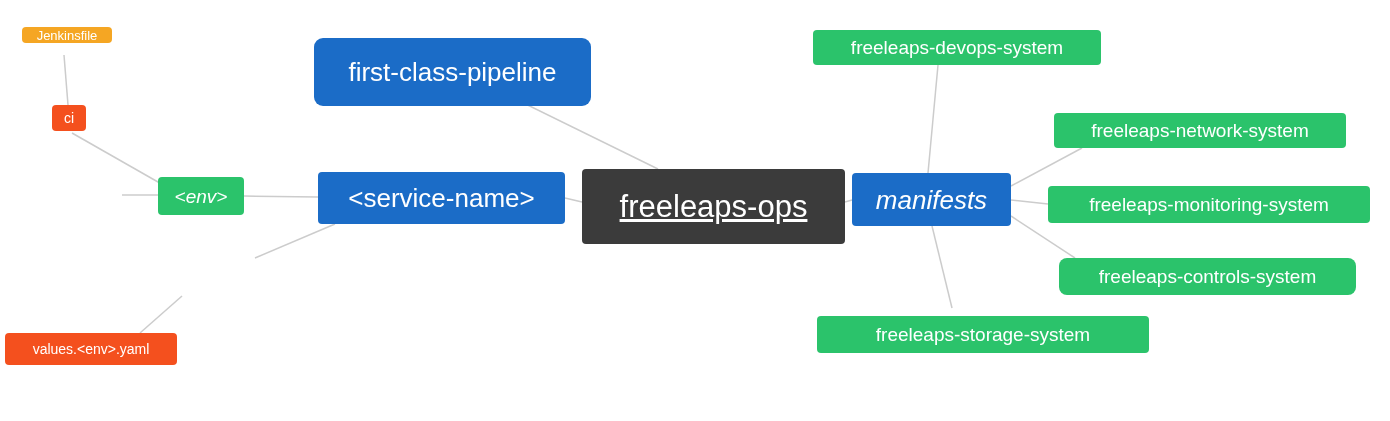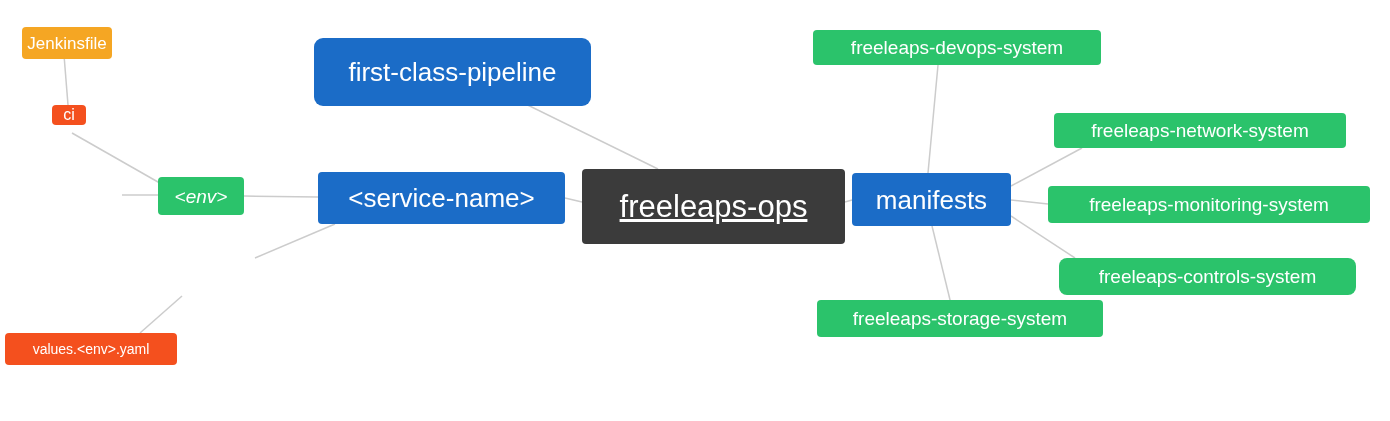--- a/index.html
+++ b/index.html
@@ -48,26 +48,26 @@
       <line x1="140" y1="333" x2="182" y2="296" stroke="#cccccc" stroke-width="1.5"></line>
       <line x1="497" y1="90" x2="658" y2="169" stroke="#cccccc" stroke-width="1.5"></line>
       <line x1="565" y1="198" x2="582" y2="202" stroke="#cccccc" stroke-width="1.5"></line>
       <line x1="845" y1="202" x2="852" y2="200" stroke="#cccccc" stroke-width="1.5"></line>
       <line x1="928" y1="173" x2="938" y2="65" stroke="#cccccc" stroke-width="1.5"></line>
       <line x1="1011" y1="186" x2="1082" y2="148" stroke="#cccccc" stroke-width="1.5"></line>
       <line x1="1011" y1="200" x2="1048" y2="204" stroke="#cccccc" stroke-width="1.5"></line>
       <line x1="1011" y1="216" x2="1075" y2="258" stroke="#cccccc" stroke-width="1.5"></line>
       <line x1="932" y1="226" x2="952" y2="308" stroke="#cccccc" stroke-width="1.5"></line>
     </svg>
-<div class="node" style="left: 22px; top: 27px; width: 90px; height: 32px; font-size: 17px; background: rgb(245, 166, 35);">Jenkinsfile</div>
-    <div class="node" style="left: 52px; top: 105px; width: 34px; height: 20px; font-size: 16px; background: rgb(244, 80, 30);">ci</div>
+<div class="node" style="left: 22px; top: 27px; width: 90px; height: 16px; font-size: 13px; background: rgb(245, 166, 35);">Jenkinsfile</div>
+    <div class="node" style="left: 52px; top: 105px; width: 34px; height: 26px; font-size: 14px; background: rgb(244, 80, 30);">ci</div>
     <div class="node" style="left: 158px; top: 177px; width: 86px; height: 38px; font-size: 19px; background: rgb(43, 195, 107); font-style: italic;">&lt;env&gt;</div>
     <div class="node" style="left: 5px; top: 333px; width: 172px; height: 32px; font-size: 14px; background: rgb(244, 80, 30);">values.&lt;env&gt;.yaml</div>
     <div class="node" style="left: 314px; top: 38px; width: 277px; height: 68px; font-size: 26px; background: rgb(27, 108, 199); border-radius: 9px;">first-class-pipeline</div>
     <div class="node" style="left: 318px; top: 172px; width: 247px; height: 52px; font-size: 26px; background: rgb(27, 108, 199);">&lt;service-name&gt;</div>
     <div class="node" style="left: 582px; top: 169px; width: 263px; height: 75px; font-size: 31px; background: rgb(59, 59, 59); text-decoration: underline;">freeleaps-ops</div>
-    <div class="node" style="left: 852px; top: 173px; width: 159px; height: 53px; font-size: 26px; background: rgb(27, 108, 199);">manifests</div>
+    <div class="node" style="left: 852px; top: 173px; width: 159px; height: 53px; font-size: 26px; background: rgb(27, 108, 199); font-style: italic;">manifests</div>
     <div class="node" style="left: 796px; top: 30px; width: 288px; height: 35px; font-size: 19px; background: rgb(43, 195, 107); margin-left: 17px;">freeleaps-devops-system</div>
     <div class="node" style="left: 1054px; top: 113px; width: 292px; height: 35px; font-size: 19px; background: rgb(43, 195, 107);">freeleaps-network-system</div>
     <div class="node" style="left: 1048px; top: 186px; width: 322px; height: 37px; font-size: 19px; background: rgb(43, 195, 107);">freeleaps-monitoring-system</div>
     <div class="node" style="left: 1059px; top: 258px; width: 297px; height: 37px; font-size: 19px; background: rgb(43, 195, 107); border-radius: 8px;">freeleaps-controls-system</div>
-    <div class="node" style="left: 817px; top: 300px; width: 286px; height: 37px; font-size: 19px; background: rgb(43, 195, 107);">freeleaps-storage-system</div>
+    <div class="node" style="left: 817px; top: 316px; width: 332px; height: 37px; font-size: 19px; background: rgb(43, 195, 107);">freeleaps-storage-system</div>
   </div>
 
 </body></html>

